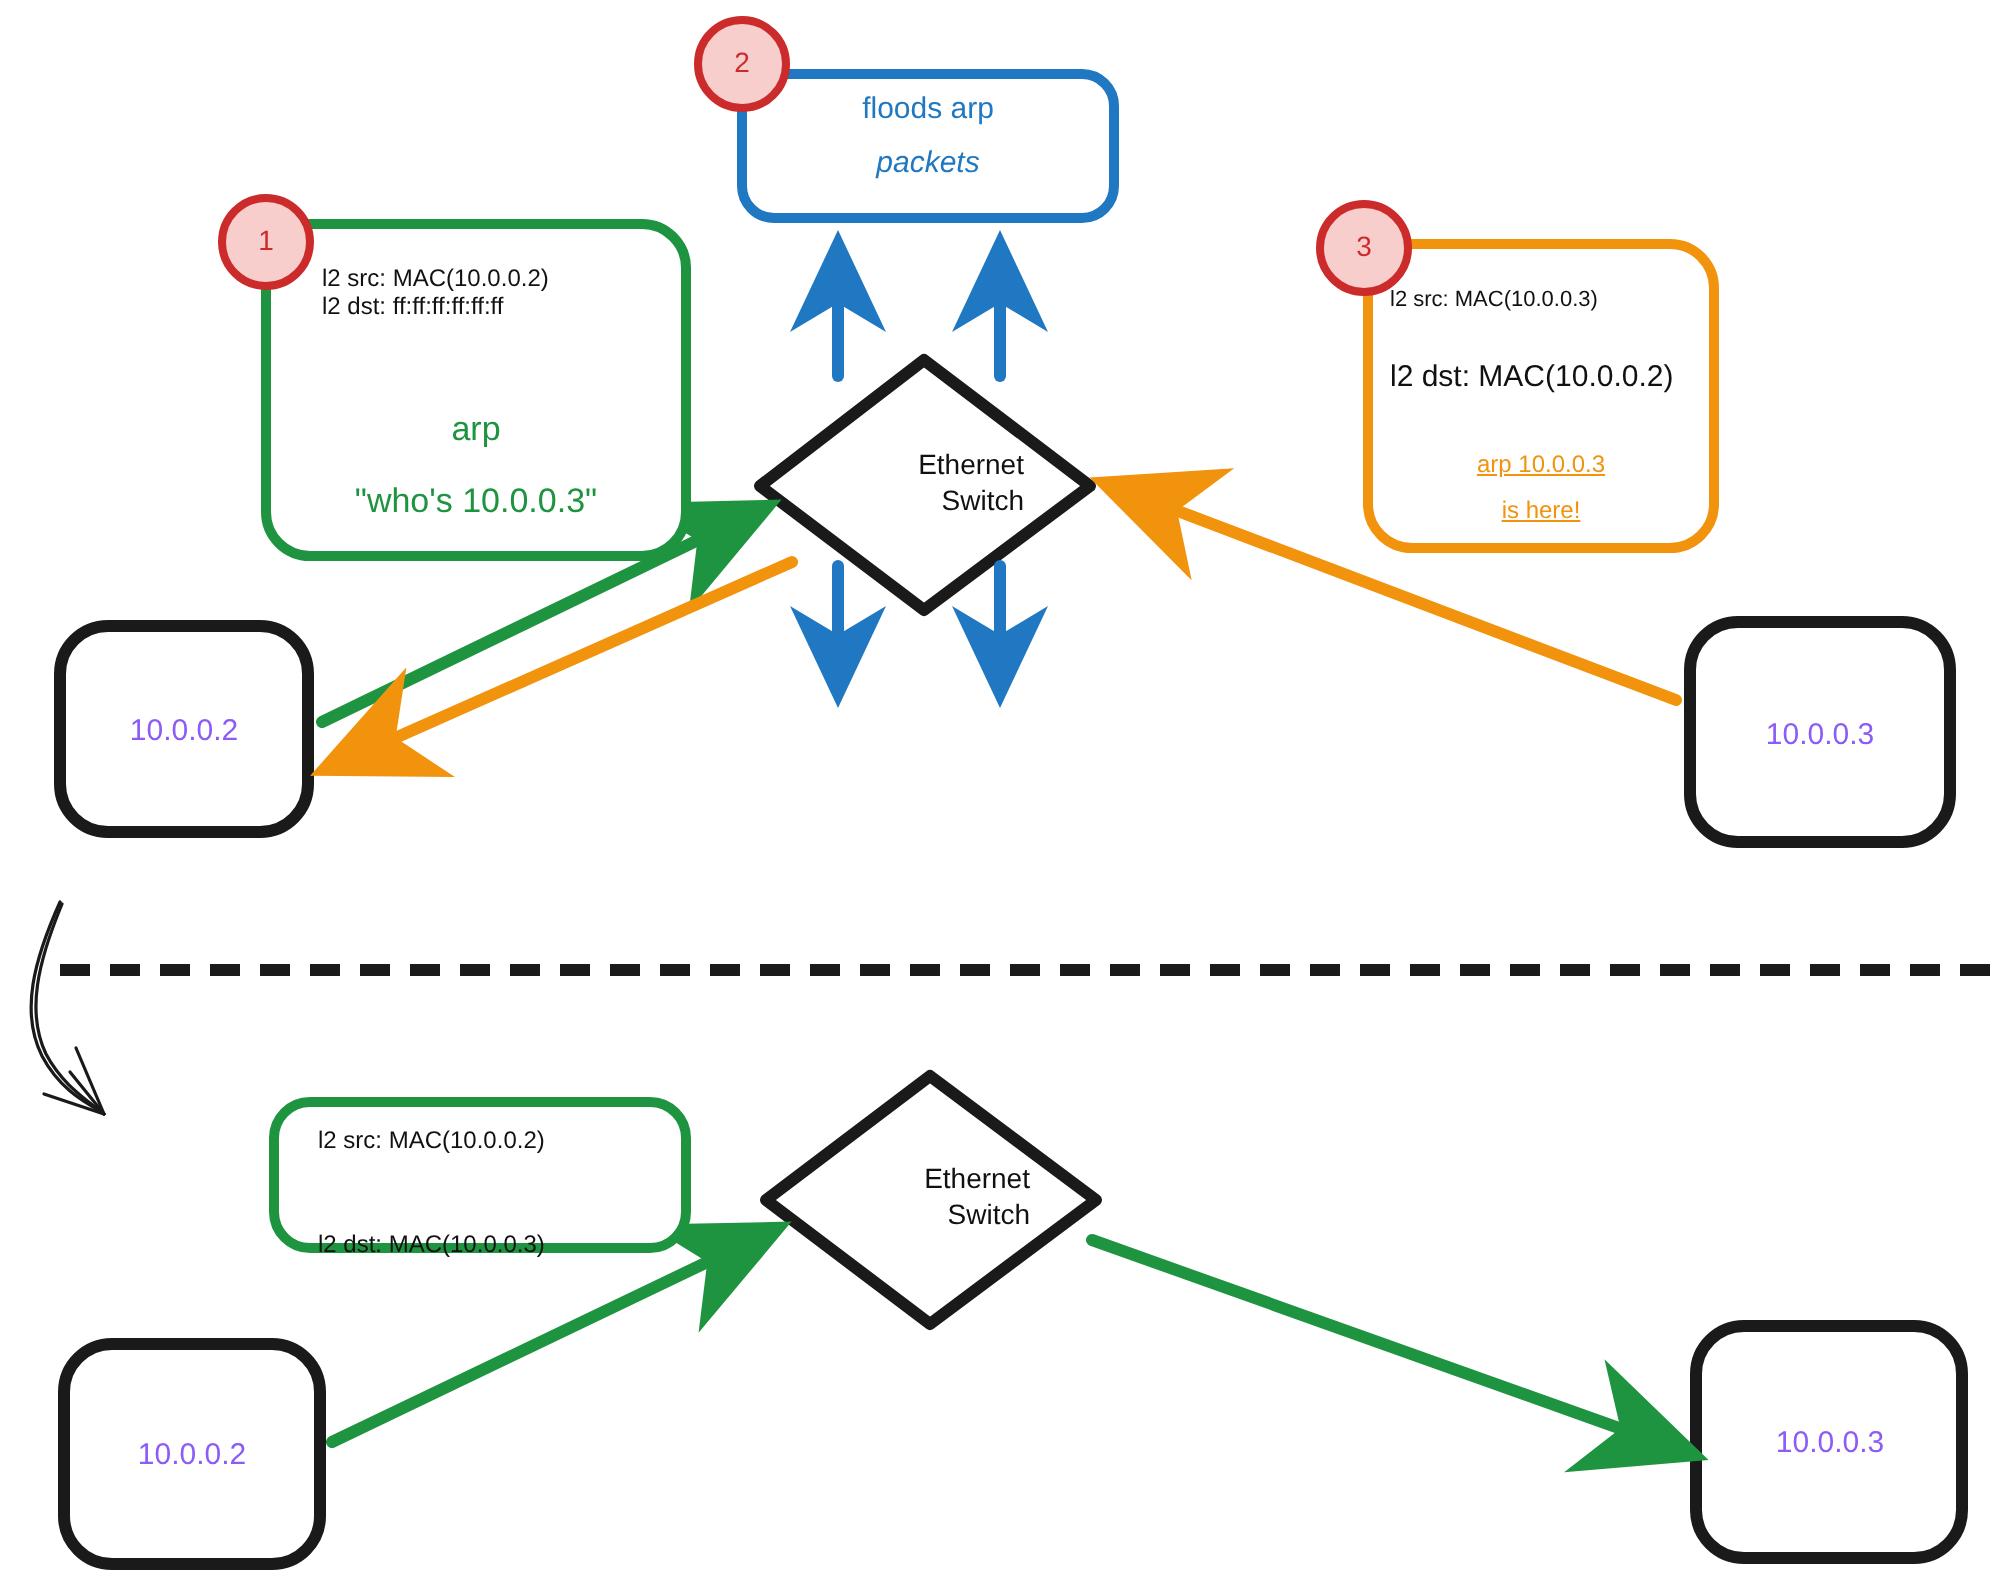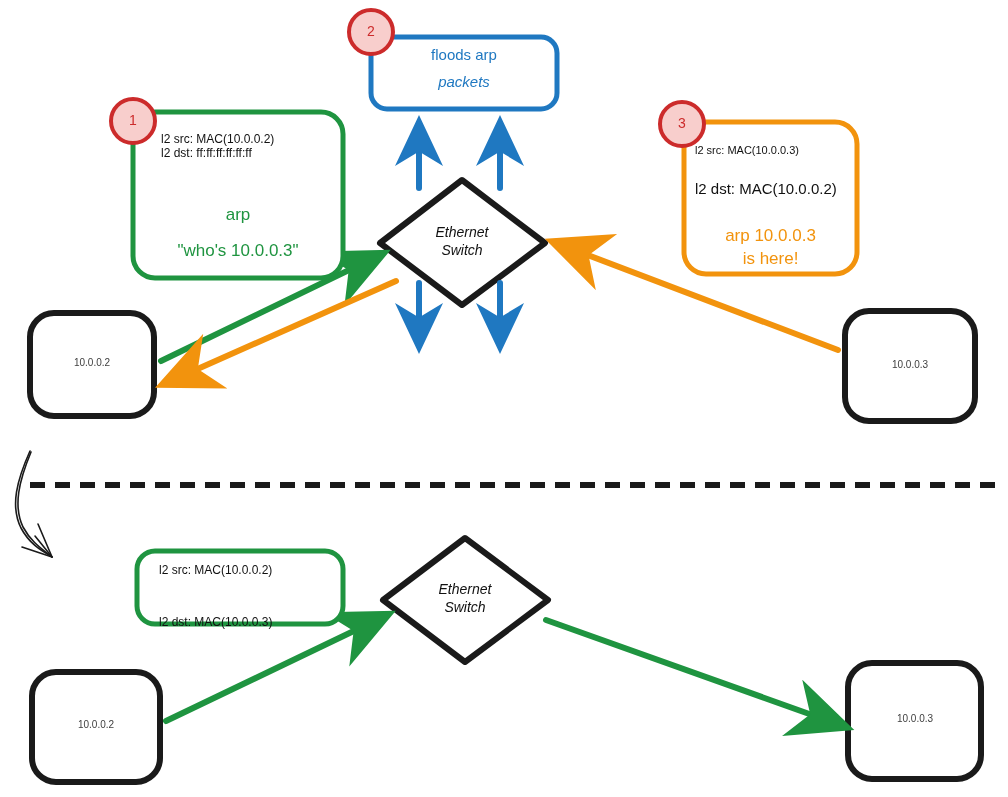--- a/index.html
+++ b/index.html
@@ -22,46 +22,46 @@
     width: 1008px;
     height: 797px;
   }
   .lbl {
     position: absolute;
     font-family: "Liberation Sans", sans-serif;
     white-space: pre;
     line-height: 1.35;
   }
   .node-label {
-    font-size: 10px;
-    color: #404040;
+    font-size: 15px;
+    color: #8b5cf6;
     text-align: center;
   }
   .switch-label {
     font-size: 14px;
     color: #111111;
-    text-align: center;
+    text-align: right;
     line-height: 1.25;
-    font-style: italic;
   }
   .hdr-line {
     font-size: 12px;
     color: #111111;
   }
   .green-text {
     font-size: 17px;
     color: #1f9440;
     text-align: center;
     line-height: 1.3;
   }
   .orange-text {
-    font-size: 17px;
+    font-size: 12px;
     color: #F2930D;
     text-align: center;
     line-height: 1.3;
+    text-decoration: underline;
   }
   .blue-text {
     font-size: 15px;
     color: #1f78c1;
     text-align: center;
     line-height: 1.28;
   }
   .badge-num {
     position: absolute;
     font-size: 14px;

